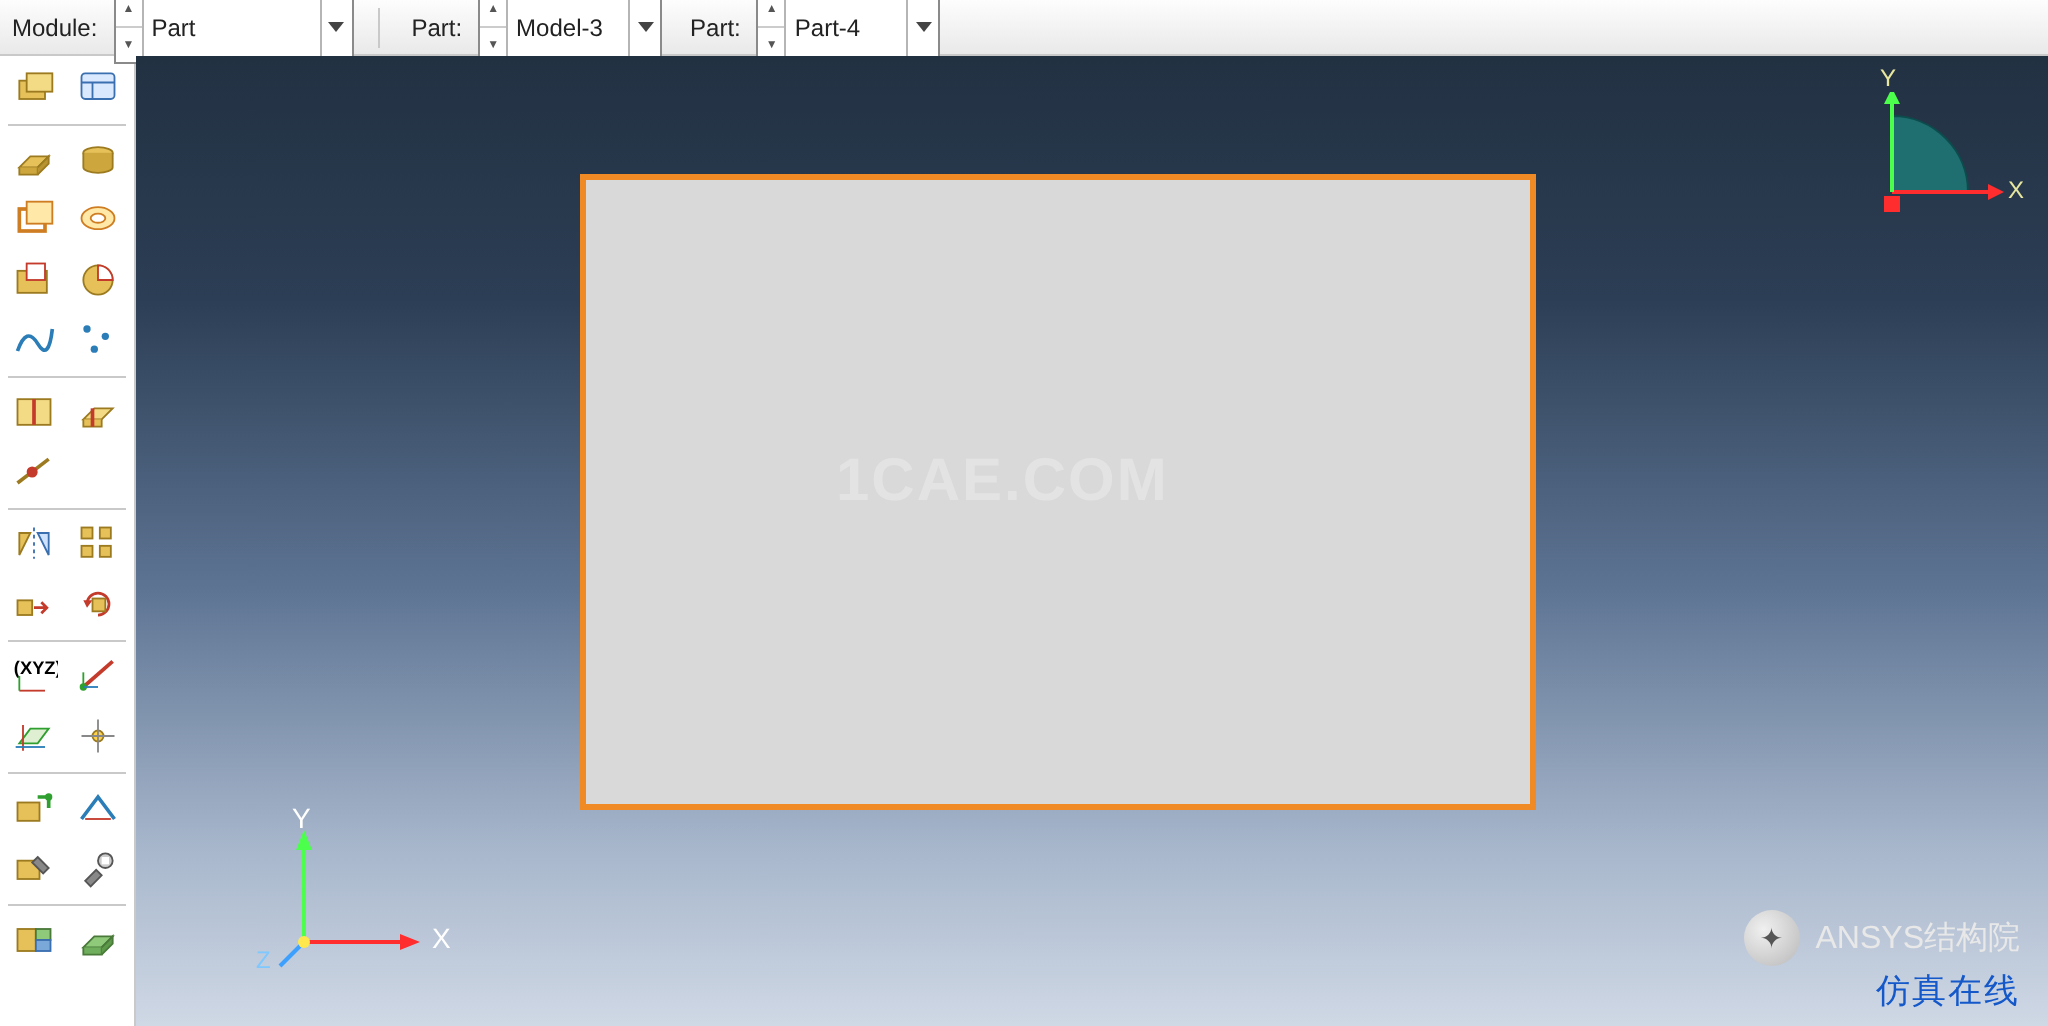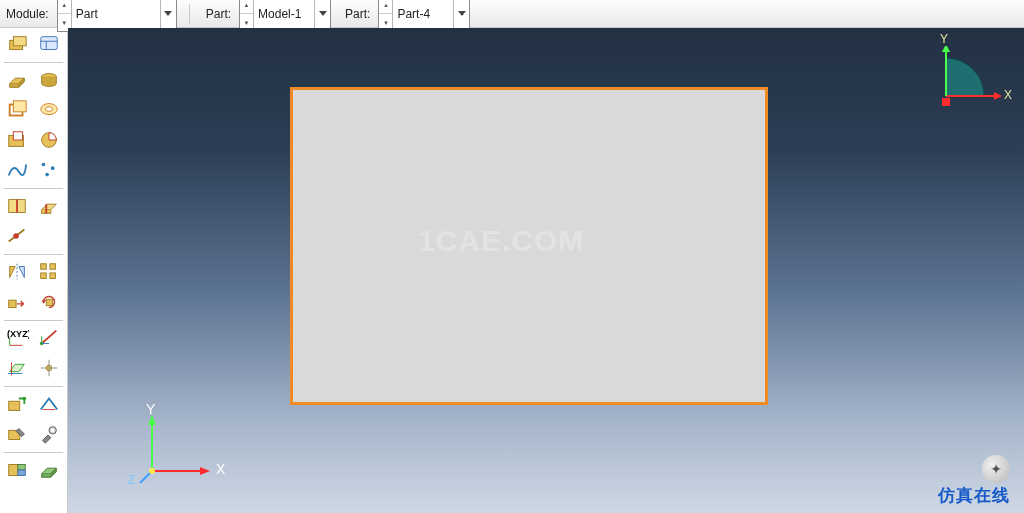--- a/index.html
+++ b/index.html
@@ -154,21 +154,21 @@
     background:radial-gradient(circle at 35% 35%,#f0f0f0,#b8b8b8);
     display:flex;align-items:center;justify-content:center;
     color:#555;font-size:14px;
   }
   .subcaption{
     position:absolute;
     right:14px; bottom:6px;
     color:#1458c9;
     font-family:"SimSun","宋体",serif;
     font-size:17px;
-    font-weight:bold;
+    font-weight:normal;
     letter-spacing:1px;
     margin-top:27px;
   }
   .sublink{
     position:absolute;
     right:14px; bottom:-12px;
     color:#1458c9;
     font-size:12px;
   }
   .xyz-tag{
@@ -194,21 +194,21 @@
       </div>
   </div>
   <div class="ctx-sep"></div>
 
   <span class="ctx-label">Part:</span>
   <div class="combo">
     <div class="spinner">
         <div>▲</div>
         <div>▼</div>
       </div>
-    <span class="value">Model-1</span>
+    <span class="value">Model-3</span>
     <div class="drop">
         <div class="tri-down"></div>
       </div>
   </div>
 
   <span class="ctx-label">Part:</span>
   <div class="combo">
     <div class="spinner">
         <div>▲</div>
         <div>▼</div>
@@ -463,17 +463,18 @@
         <line x1="10" y1="50" x2="10" y2="6" stroke="#4dff4d" stroke-width="2"></line>
         <polygon points="6,6 14,6 10,-2" fill="#4dff4d"></polygon>
         <rect x="6" y="52" width="8" height="8" fill="#ff2d2d"></rect>
       </svg>
       <span class="triad-label" style="right:-6px;top:42px;font-size:12px;">X</span>
       <span class="triad-label" style="left:4px;top:-14px;font-size:12px;">Y</span>
     </div>
 
     <div class="caption">
       <div class="wx-badge">✦</div>
+      <span>ANSYS结构院</span>
     </div>
     <div class="subcaption">仿真在线</div>
     <div class="sublink">www.1CAE.com</div>
   </div>
 </div>
 
 </body></html>

